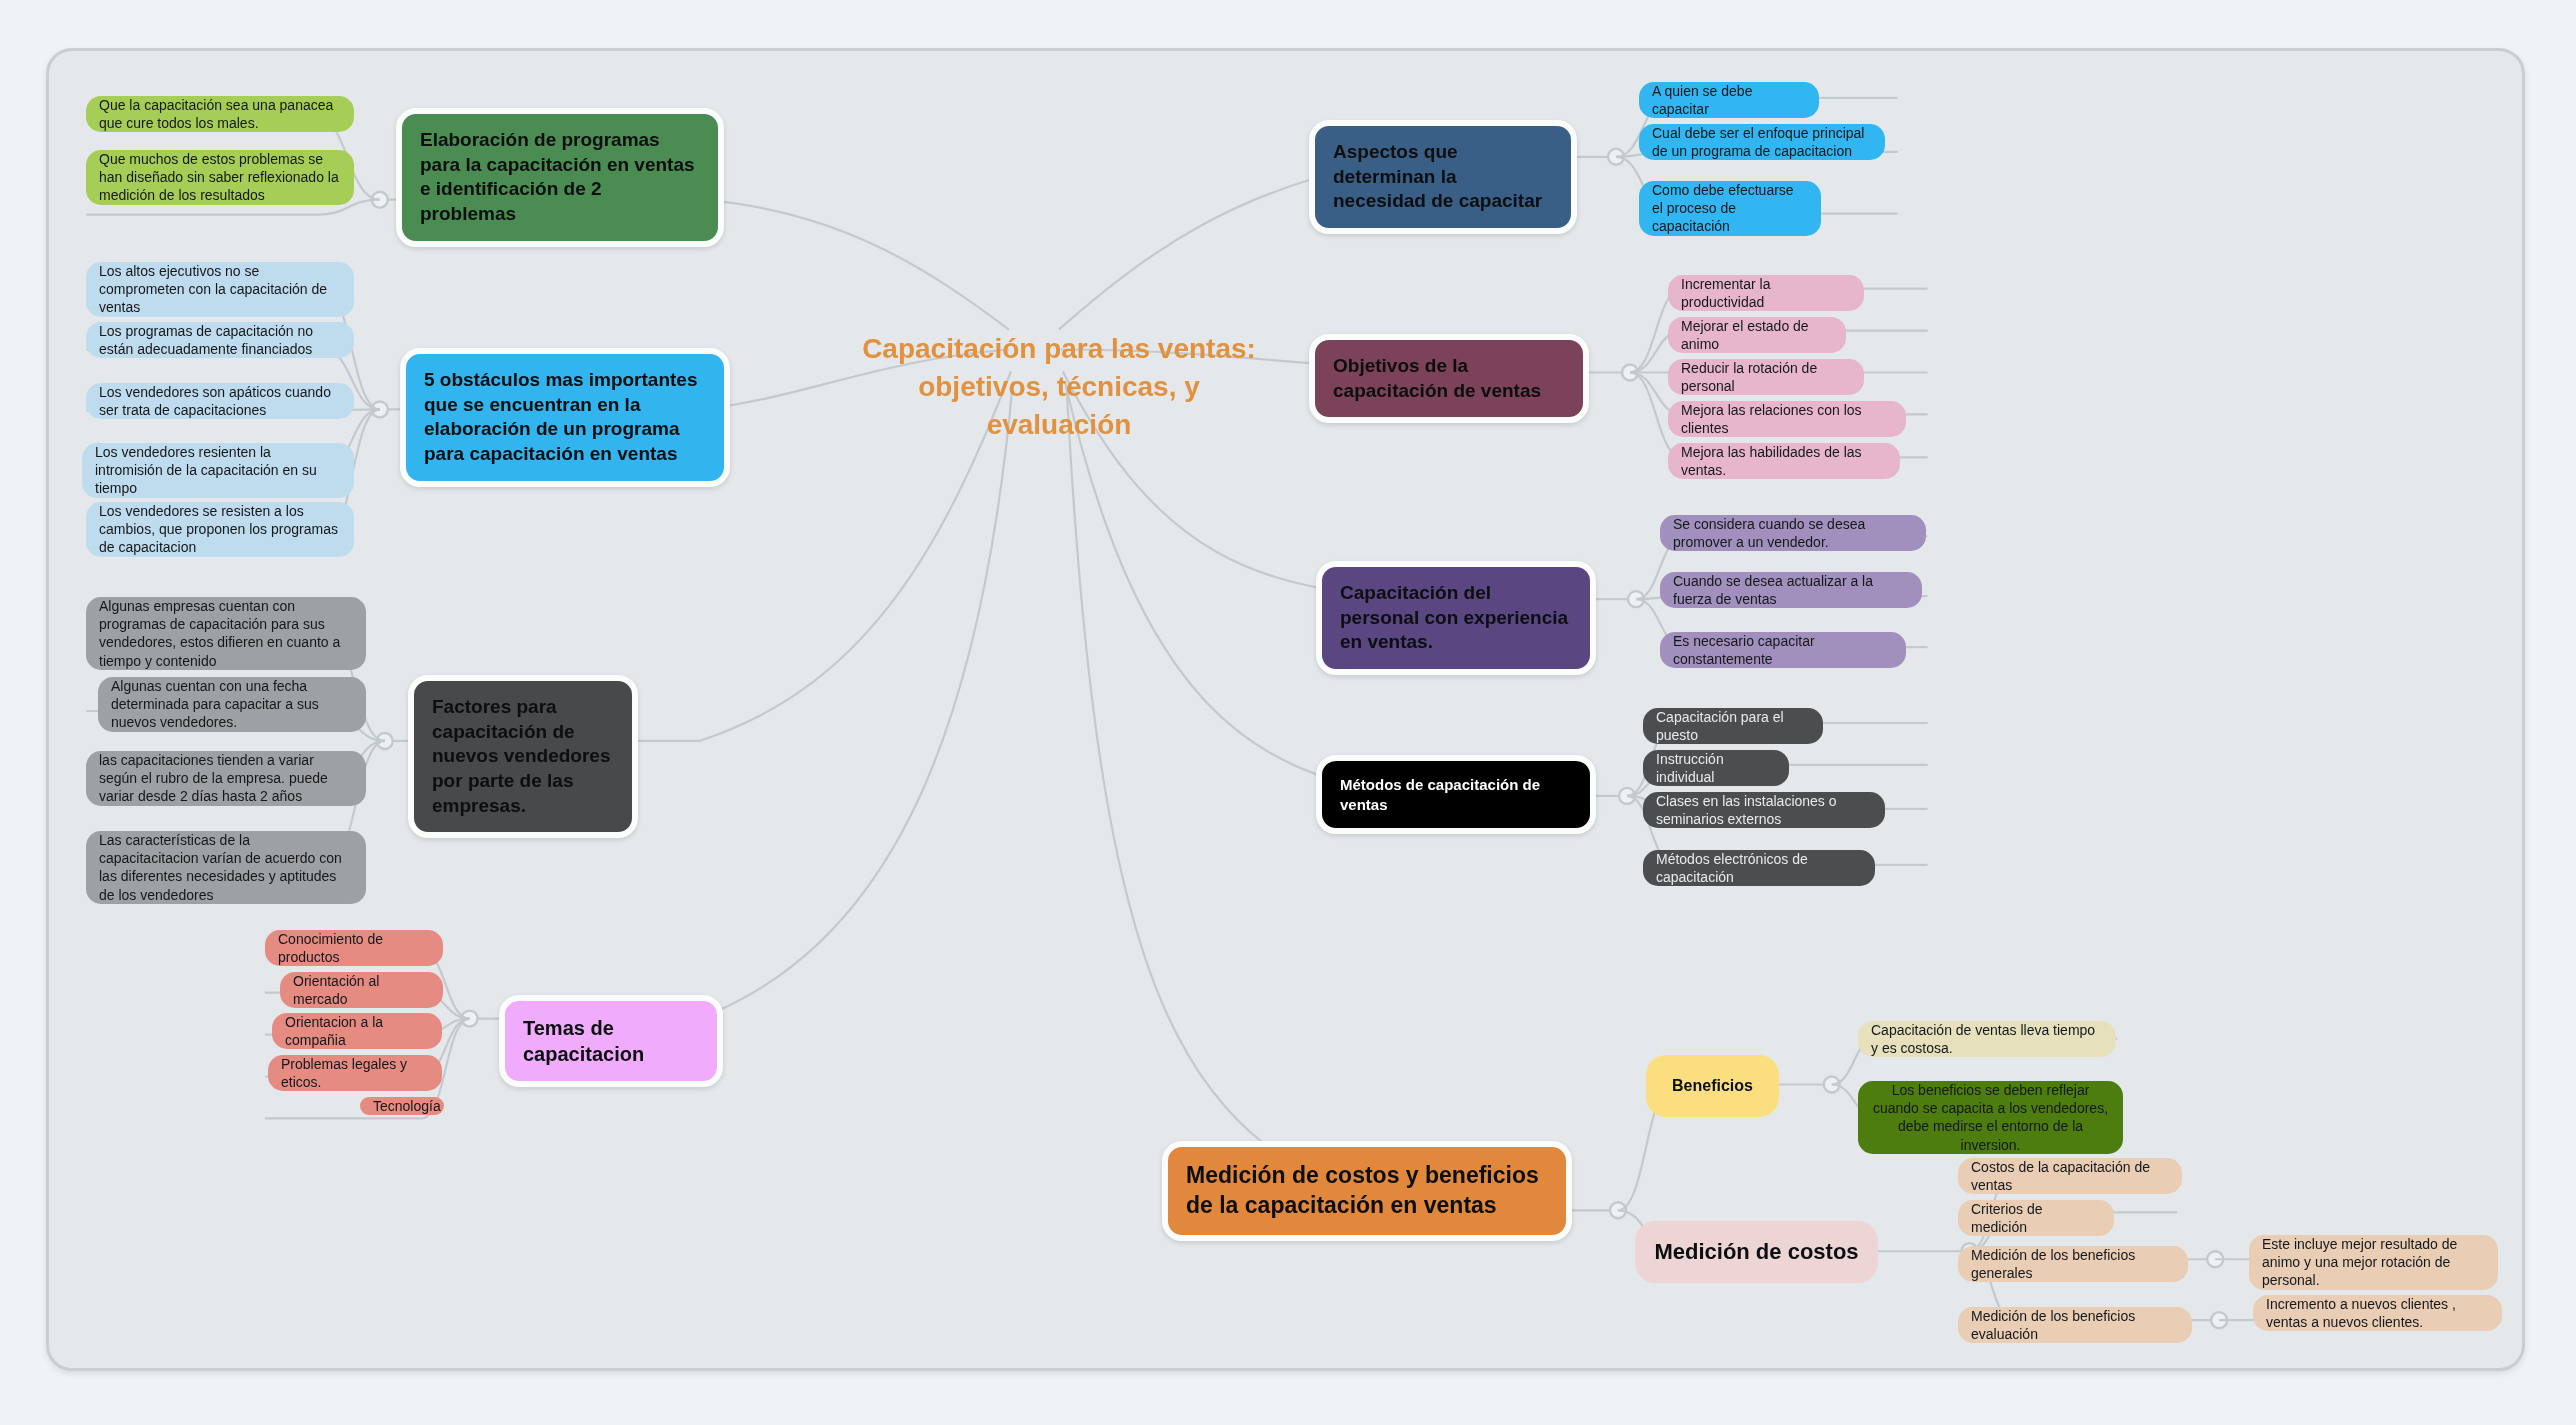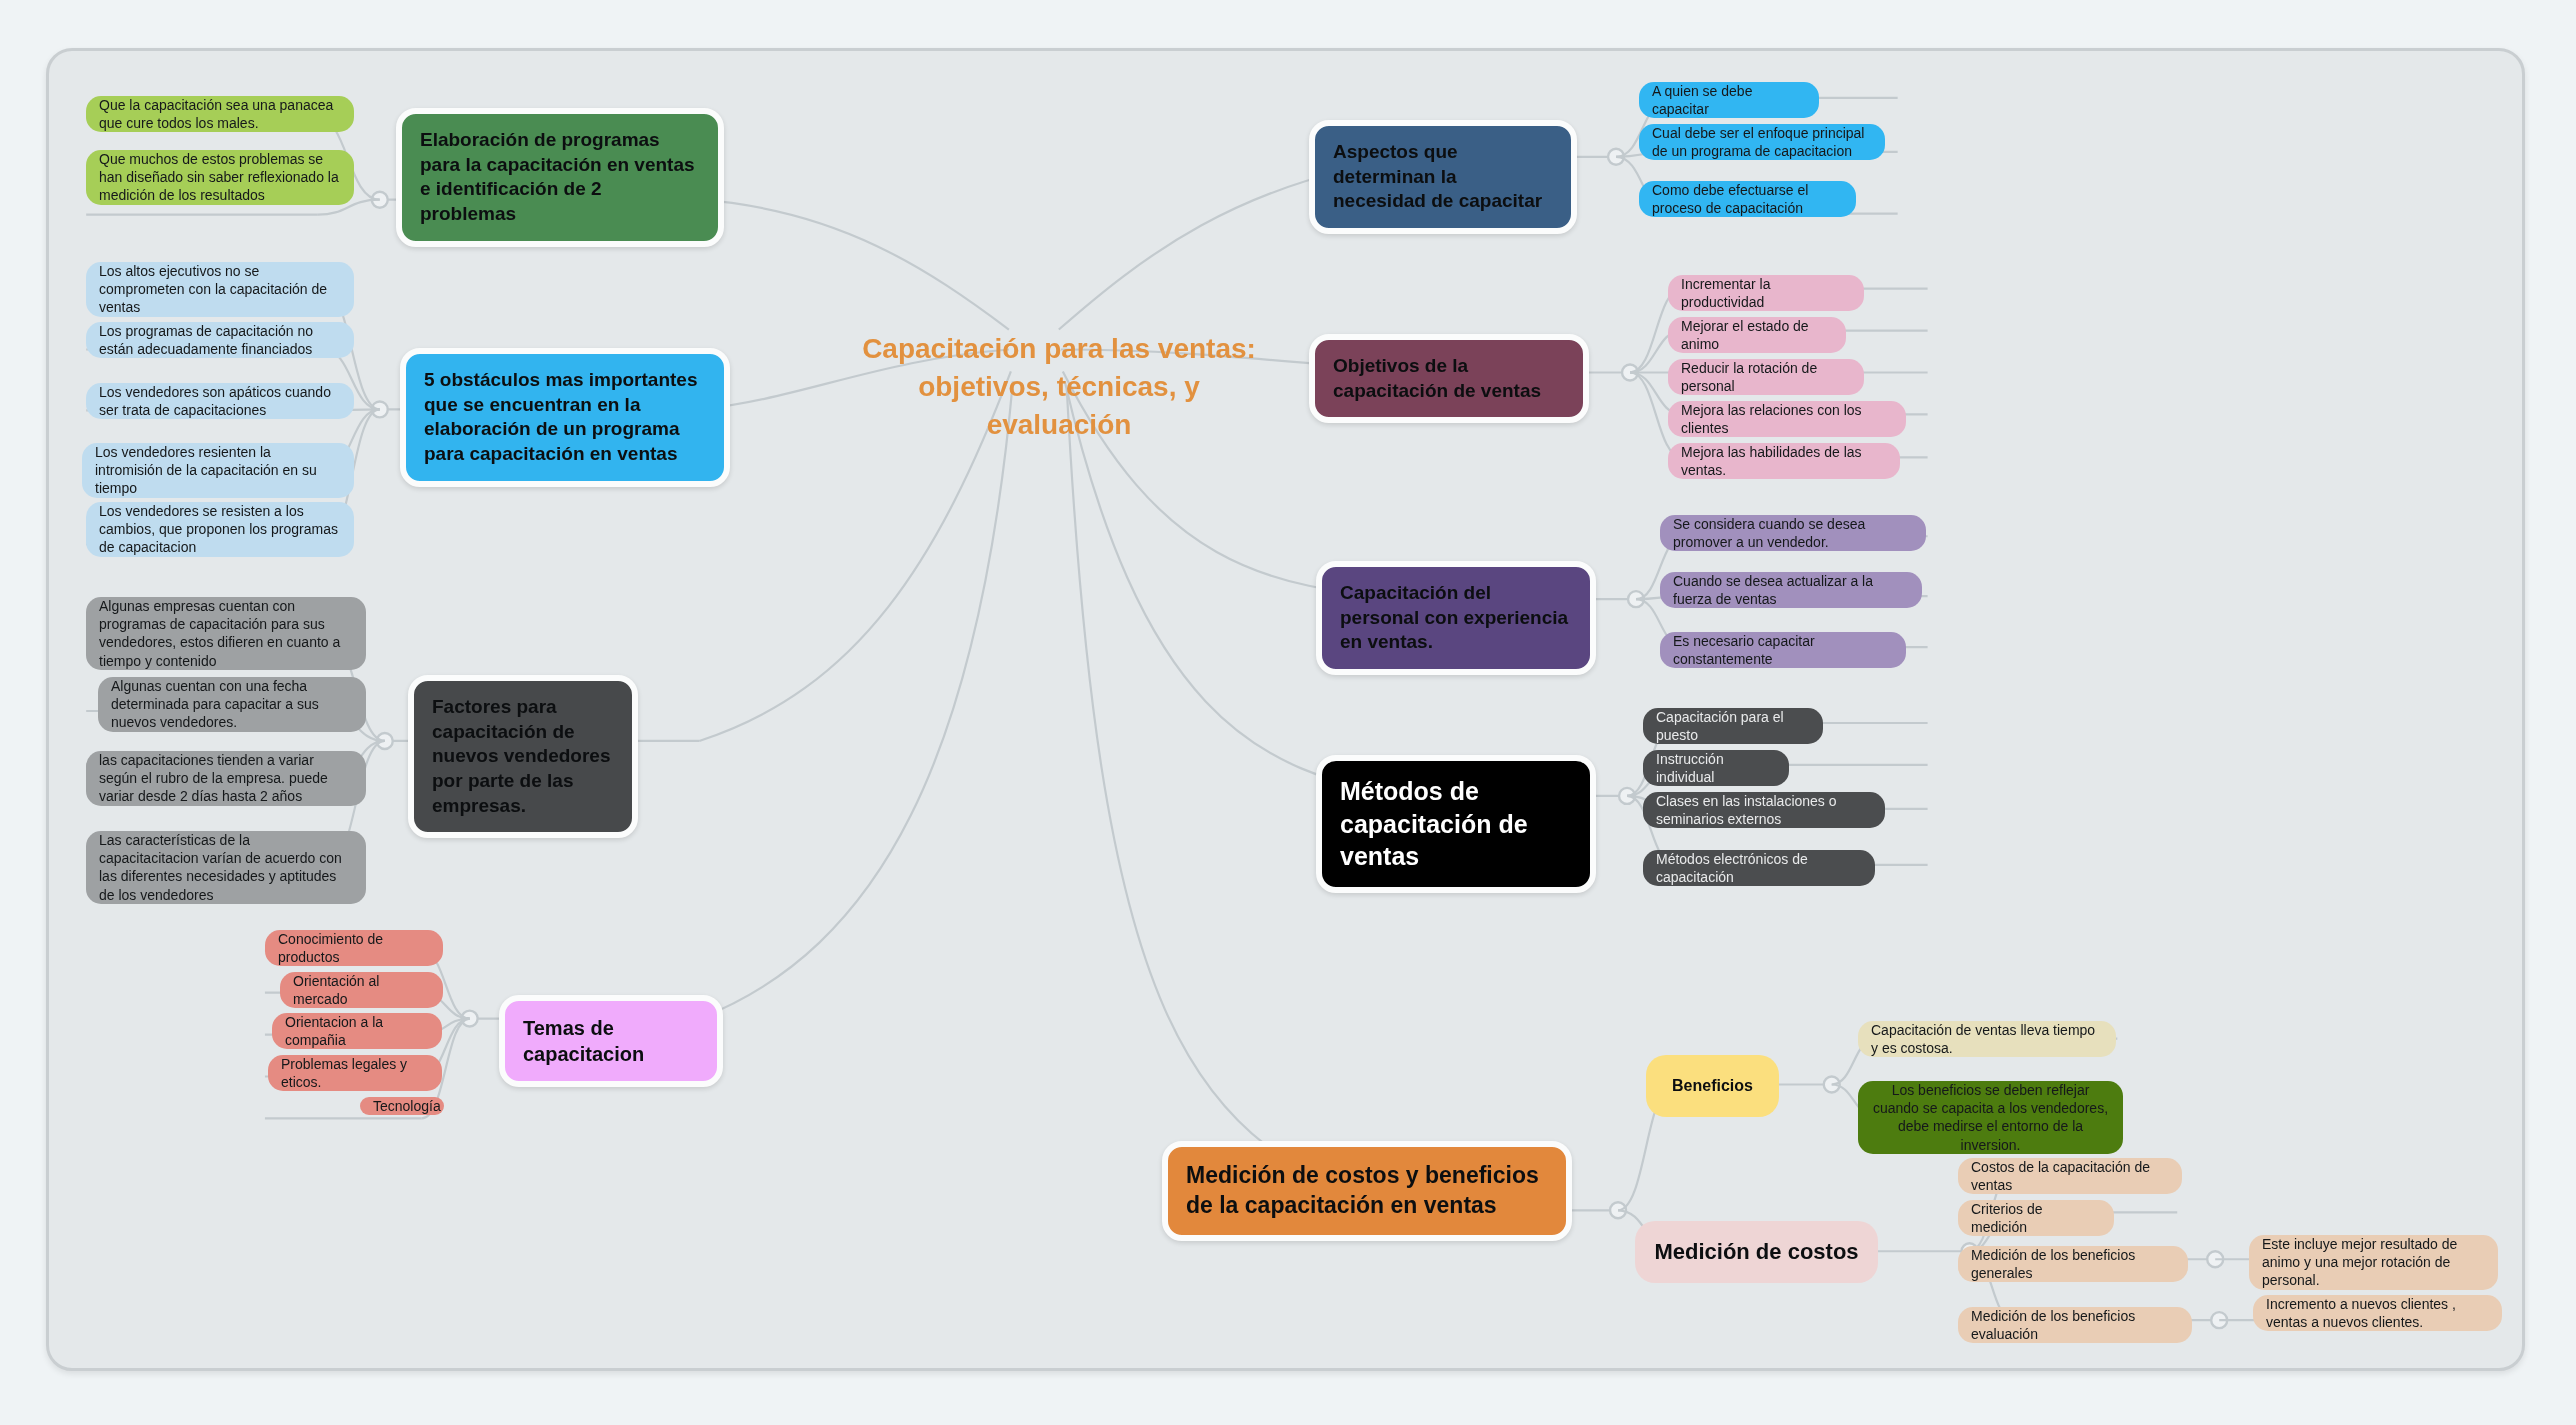--- a/index.html
+++ b/index.html
@@ -223,35 +223,35 @@
   <div class="node leaf" style="left:265px; top:930px; width:178px; background:#e58b82;">Conocimiento de productos</div>
   <div class="node leaf" style="left:280px; top:972px; width:163px; background:#e58b82;">Orientación al mercado</div>
   <div class="node leaf" style="left:272px; top:1013px; width:170px; background:#e58b82;">Orientacion a la compañia</div>
   <div class="node leaf" style="left:268px; top:1055px; width:174px; background:#e58b82;">Problemas legales y eticos.</div>
   <div class="node leaf" style="left:360px; top:1097px; width:84px; background:#e58b82;">Tecnología</div>
   <div class="node branch" style="left:499px; top:995px; width:224px; font-size:20px; background:#f0abfc;">Temas de capacitacion</div>
 
   <div class="node branch" style="left:1309px; top:120px; width:268px; font-size:19px; background:#3a5f86;">Aspectos que determinan la necesidad de capacitar</div>
   <div class="node leaf" style="left:1639px; top:82px; width:180px; background:#31b6f2;">A quien se debe capacitar</div>
   <div class="node leaf" style="left:1639px; top:124px; width:246px; background:#31b6f2;">Cual debe ser el enfoque principal de un programa de capacitacion</div>
-  <div class="node leaf" style="left:1639px; top:181px; width:217px; background:#31b6f2;">Como debe efectuarse el proceso de capacitación</div>
+  <div class="node leaf" style="left:1639px; top:181px; width:182px; background:#31b6f2;">Como debe efectuarse el proceso de capacitación</div>
 
   <div class="node branch" style="left:1309px; top:334px; width:280px; font-size:19px; background:#7b4259;">Objetivos de la capacitación de ventas</div>
   <div class="node leaf" style="left:1668px; top:275px; width:196px; background:#e8b6cc;">Incrementar la productividad</div>
   <div class="node leaf" style="left:1668px; top:317px; width:178px; background:#e8b6cc;">Mejorar el estado de animo</div>
   <div class="node leaf" style="left:1668px; top:359px; width:196px; background:#e8b6cc;">Reducir la rotación de personal</div>
   <div class="node leaf" style="left:1668px; top:401px; width:238px; background:#e8b6cc;">Mejora las relaciones con los clientes</div>
   <div class="node leaf" style="left:1668px; top:443px; width:232px; background:#e8b6cc;">Mejora las habilidades de las ventas.</div>
 
   <div class="node branch" style="left:1316px; top:561px; width:280px; font-size:19px; background:#5a4680;">Capacitación del personal con experiencia en ventas.</div>
   <div class="node leaf" style="left:1660px; top:515px; width:266px; background:#a190bd;">Se considera cuando se desea promover a un vendedor.</div>
   <div class="node leaf" style="left:1660px; top:572px; width:262px; background:#a190bd;">Cuando se desea actualizar a la fuerza de ventas</div>
   <div class="node leaf" style="left:1660px; top:632px; width:246px; background:#a190bd;">Es necesario capacitar constantemente</div>
 
-  <div class="node branch" style="left:1316px; top:755px; width:280px; font-size:25px; background:#000000; color:#ffffff;">Métodos de capacitación de ventas</div>
+  <div class="node branch" style="left:1316px; top:755px; width:280px; font-size:15px; background:#000000; color:#ffffff;">Métodos de capacitación de ventas</div>
   <div class="node leaf" style="left:1643px; top:708px; width:180px; background:#4b4d4f; color:#e9eaeb;">Capacitación para el puesto</div>
   <div class="node leaf" style="left:1643px; top:750px; width:146px; background:#4b4d4f; color:#e9eaeb;">Instrucción individual</div>
   <div class="node leaf" style="left:1643px; top:792px; width:242px; background:#4b4d4f; color:#e9eaeb;">Clases en las instalaciones o seminarios externos</div>
   <div class="node leaf" style="left:1643px; top:850px; width:232px; background:#4b4d4f; color:#e9eaeb;">Métodos electrónicos de capacitación</div>
 
   <div class="node branch" style="left:1162px; top:1141px; width:410px; font-size:23px; background:#e2883c;">Medición de costos y beneficios de la capacitación en ventas</div>
 
   <div class="node branch sub" style="left:1646px; top:1055px; width:133px; height:62px; justify-content:center; font-size:16px; background:#fbdf7e;">Beneficios</div>
   <div class="node leaf" style="left:1858px; top:1021px; width:258px; background:#e7e0bd;">Capacitación de ventas lleva tiempo y es costosa.</div>
   <div class="node leaf" style="left:1858px; top:1081px; width:265px; background:#4d7c0f;text-align:center;">Los beneficios se deben reflejar cuando se capacita a los vendedores, debe medirse el entorno de la inversion.</div>

